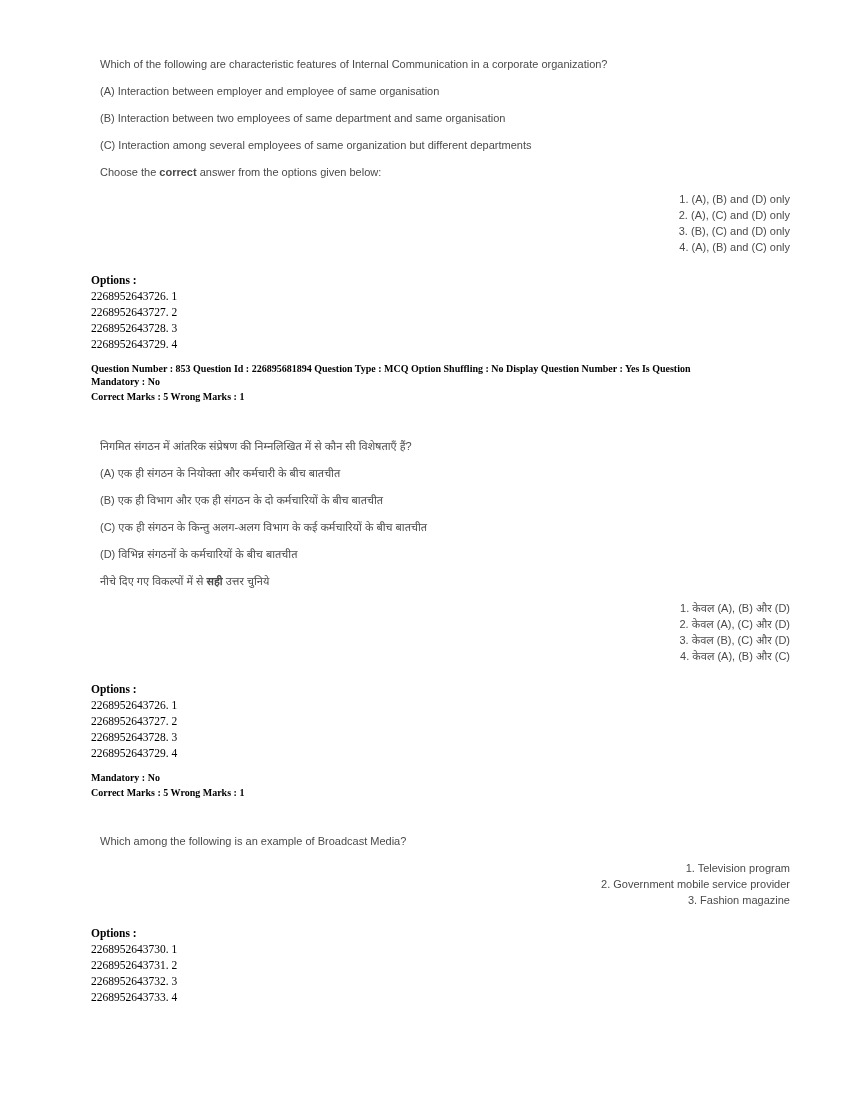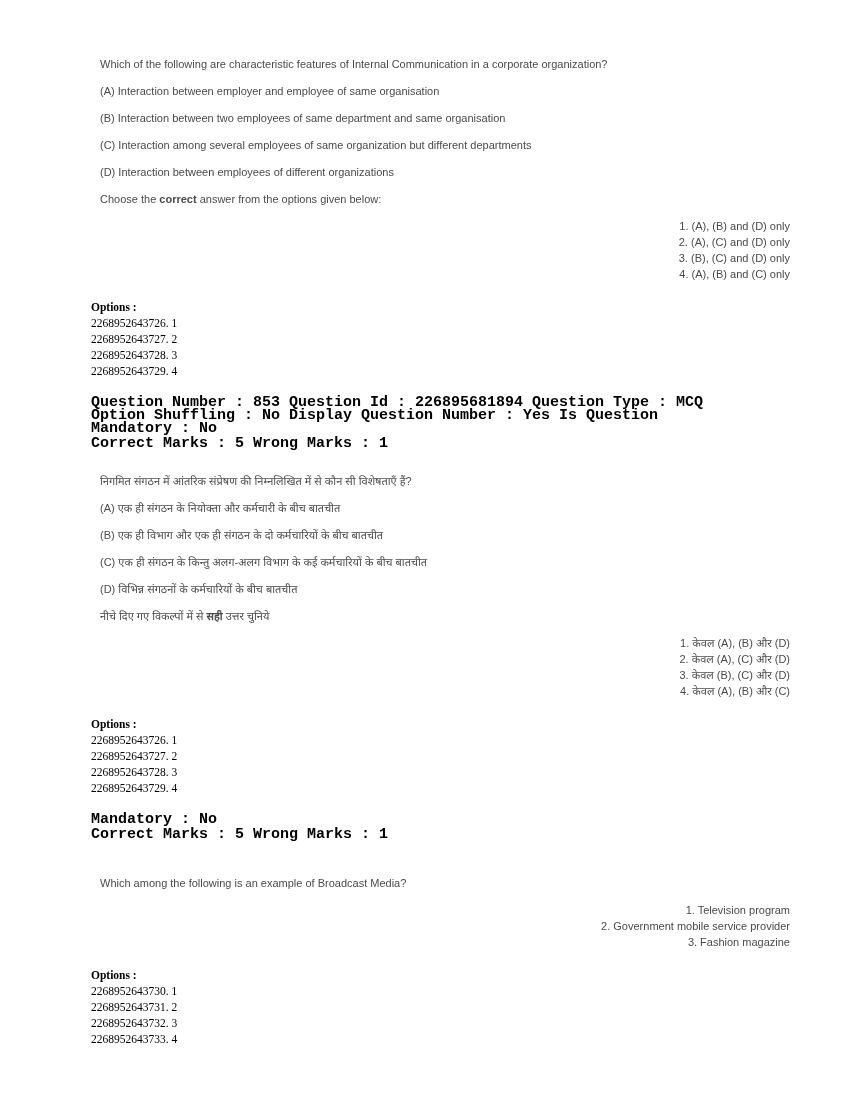--- a/index.html
+++ b/index.html
@@ -43,53 +43,52 @@
     font-size: 11.5px;
     color: #000000;
     line-height: 16px;
     margin-top: 17px;
   }
   .options-label {
     font-weight: bold;
   }
   
   .meta-block {
-    font-family: Liberation Mono, monospace;
-    font-size: 15px;
+    font-family: Liberation Serif, serif;
+    font-size: 10px;
     font-weight: bold;
     color: #000000;
     line-height: 13px;
     max-width: 655px;
-    margin-top: 17px;
+    margin-top: 10px;
   }
   .meta-marks {
     margin-top: 2px;
   }
   .question-section {
-    margin-top: 23px;
+    margin-top: 35px;
   }
   .question-section.first {
     margin-top: 0;
   }
   .q854-section {
     margin-top: 34px;
   }
   strong { font-weight: bold; }
 </style>
 </head>
 <body>
 
 <div class="page">
 
   <section class="question-section first qtext">
     <p class="q-para">Which of the following are characteristic features of Internal Communication in a corporate organization?</p>
     <p class="q-para">(A) Interaction between employer and employee of same organisation</p>
     <p class="q-para">(B) Interaction between two employees of same department and same organisation</p>
     <p class="q-para">(C) Interaction among several employees of same organization but different departments</p>
-    <p class="q-para">(D) Interaction between employees of different organizations</p>
     <p class="q-para"><span>Choose the </span><strong>correct</strong><span> answer from the options given below:</span></p>
     <div class="choices">
       <div class="choice-line">1. (A), (B) and (D) only</div>
       <div class="choice-line">2. (A), (C) and (D) only</div>
       <div class="choice-line">3. (B), (C) and (D) only</div>
       <div class="choice-line">4. (A), (B) and (C) only</div>
     </div>
     <div class="options-block">
       <div class="options-label">Options :</div>
       <div>2268952643726. 1</div>

